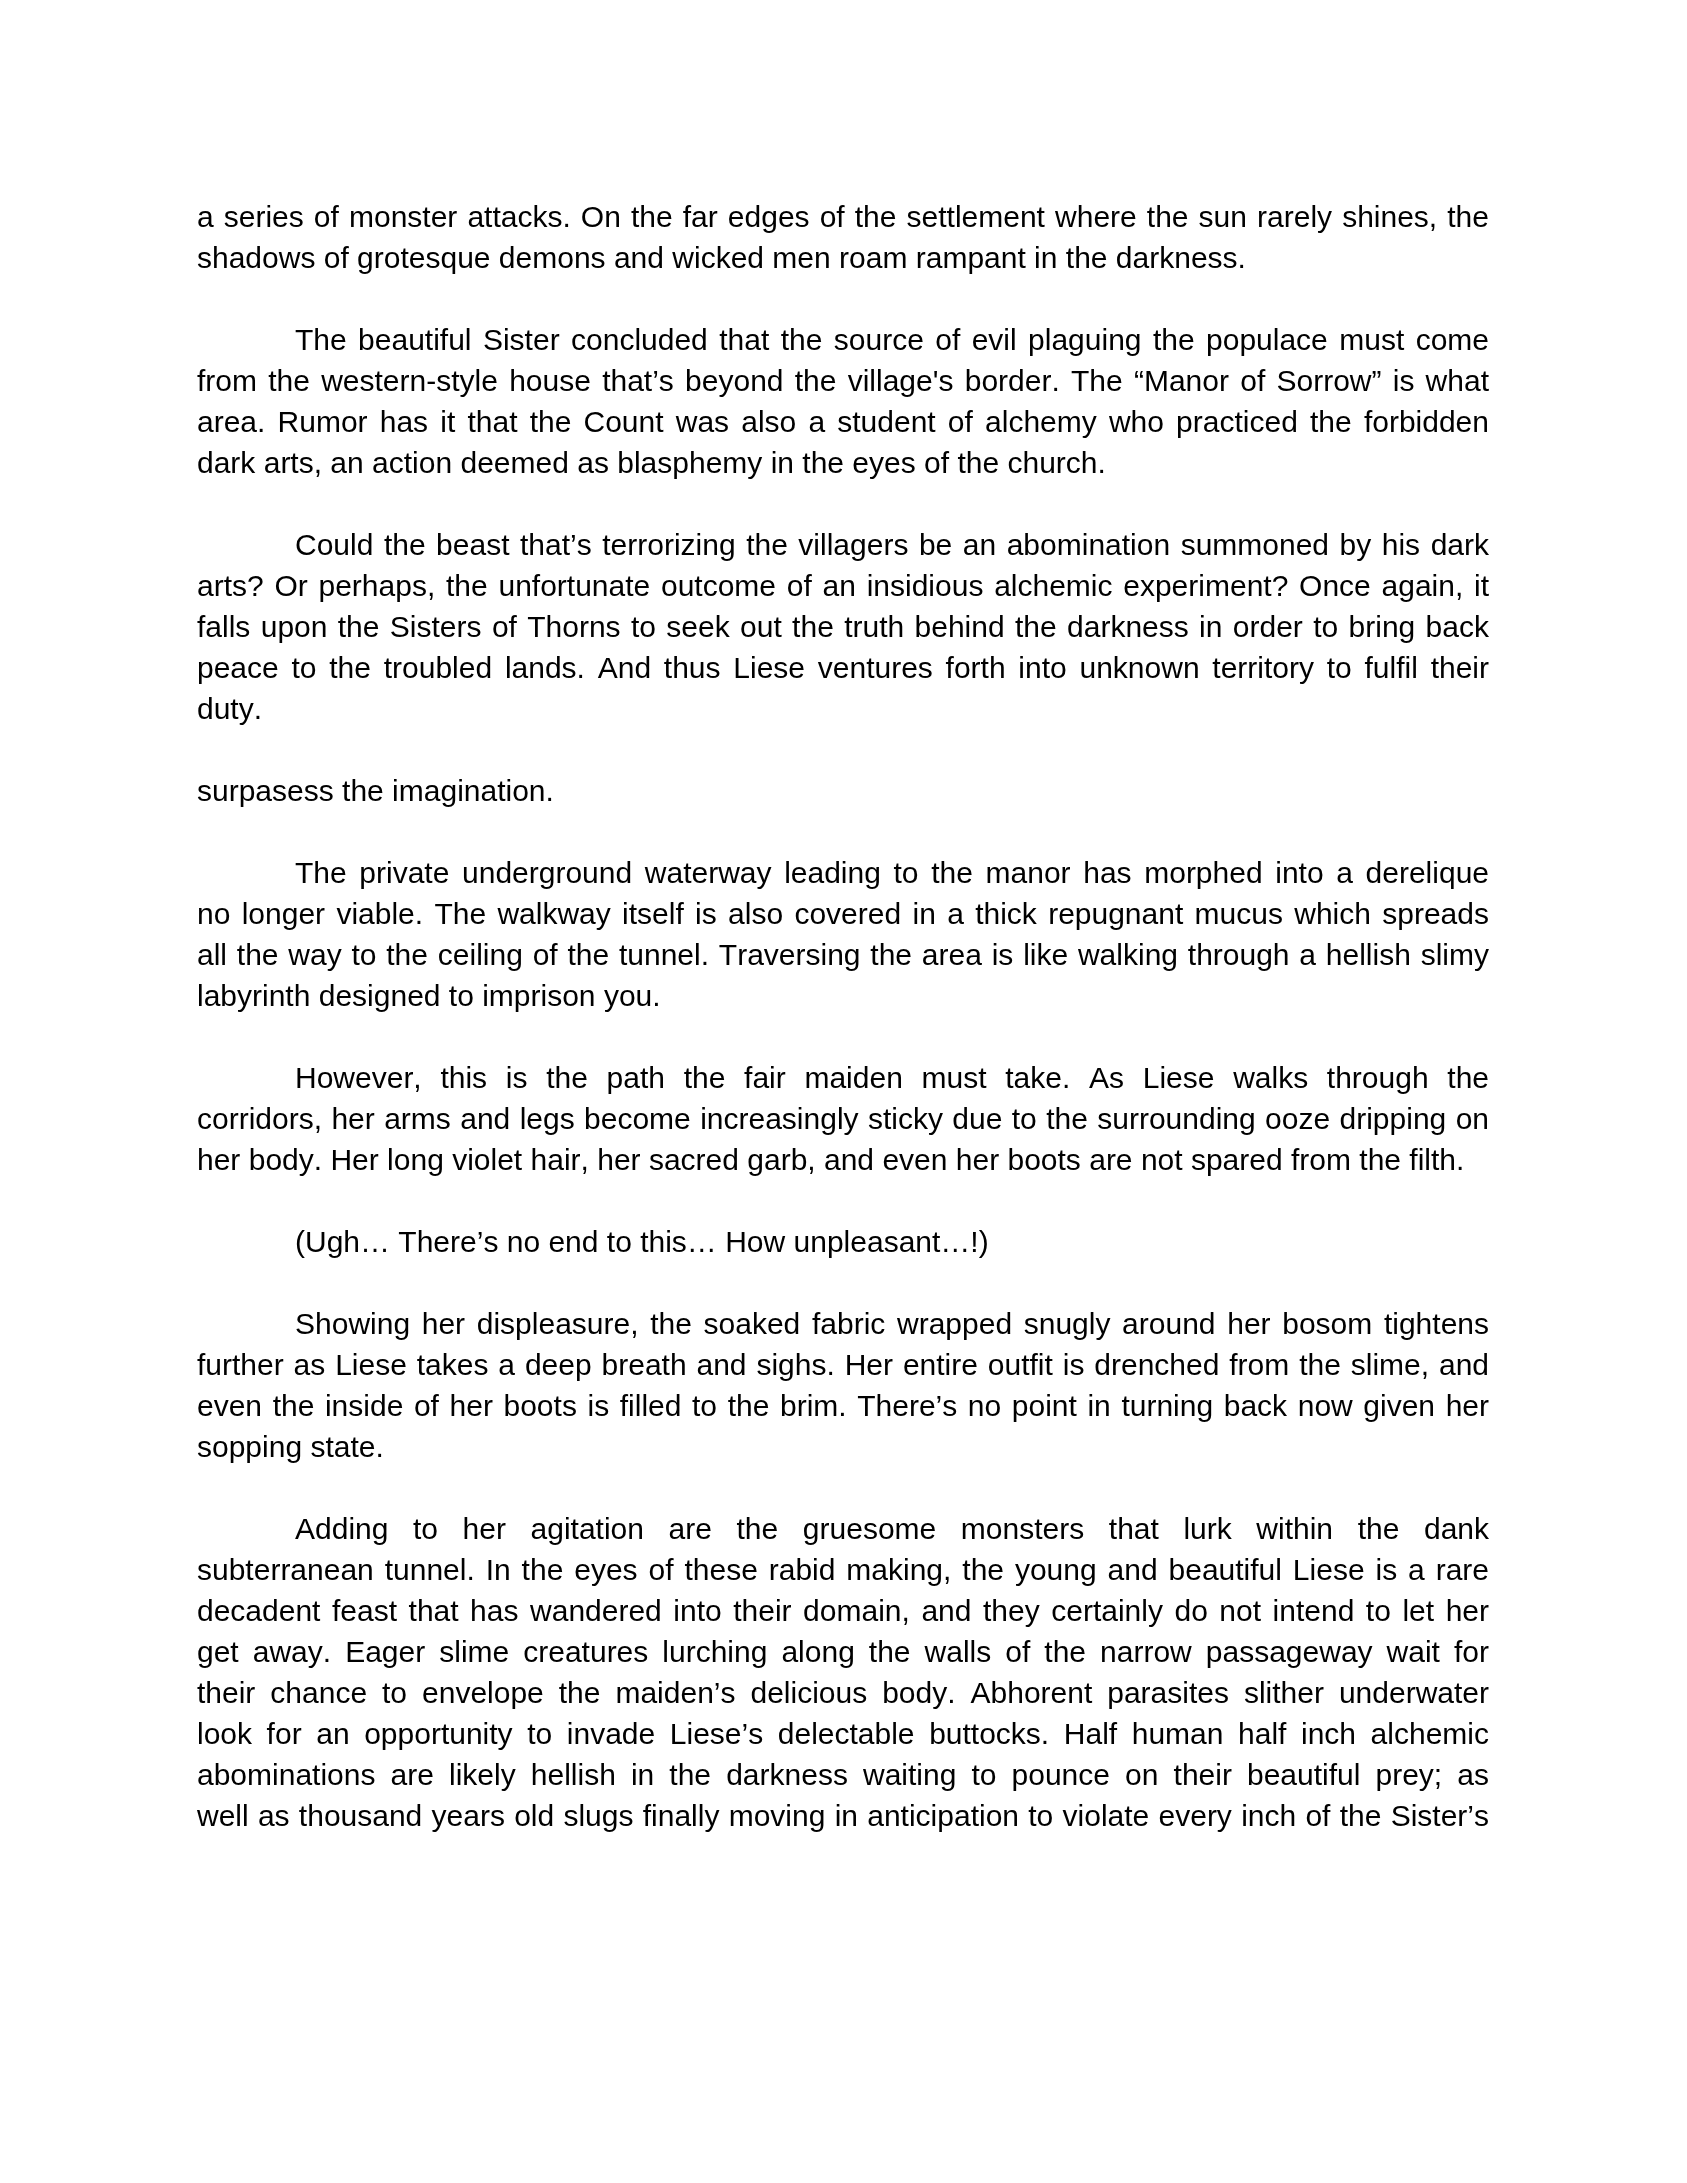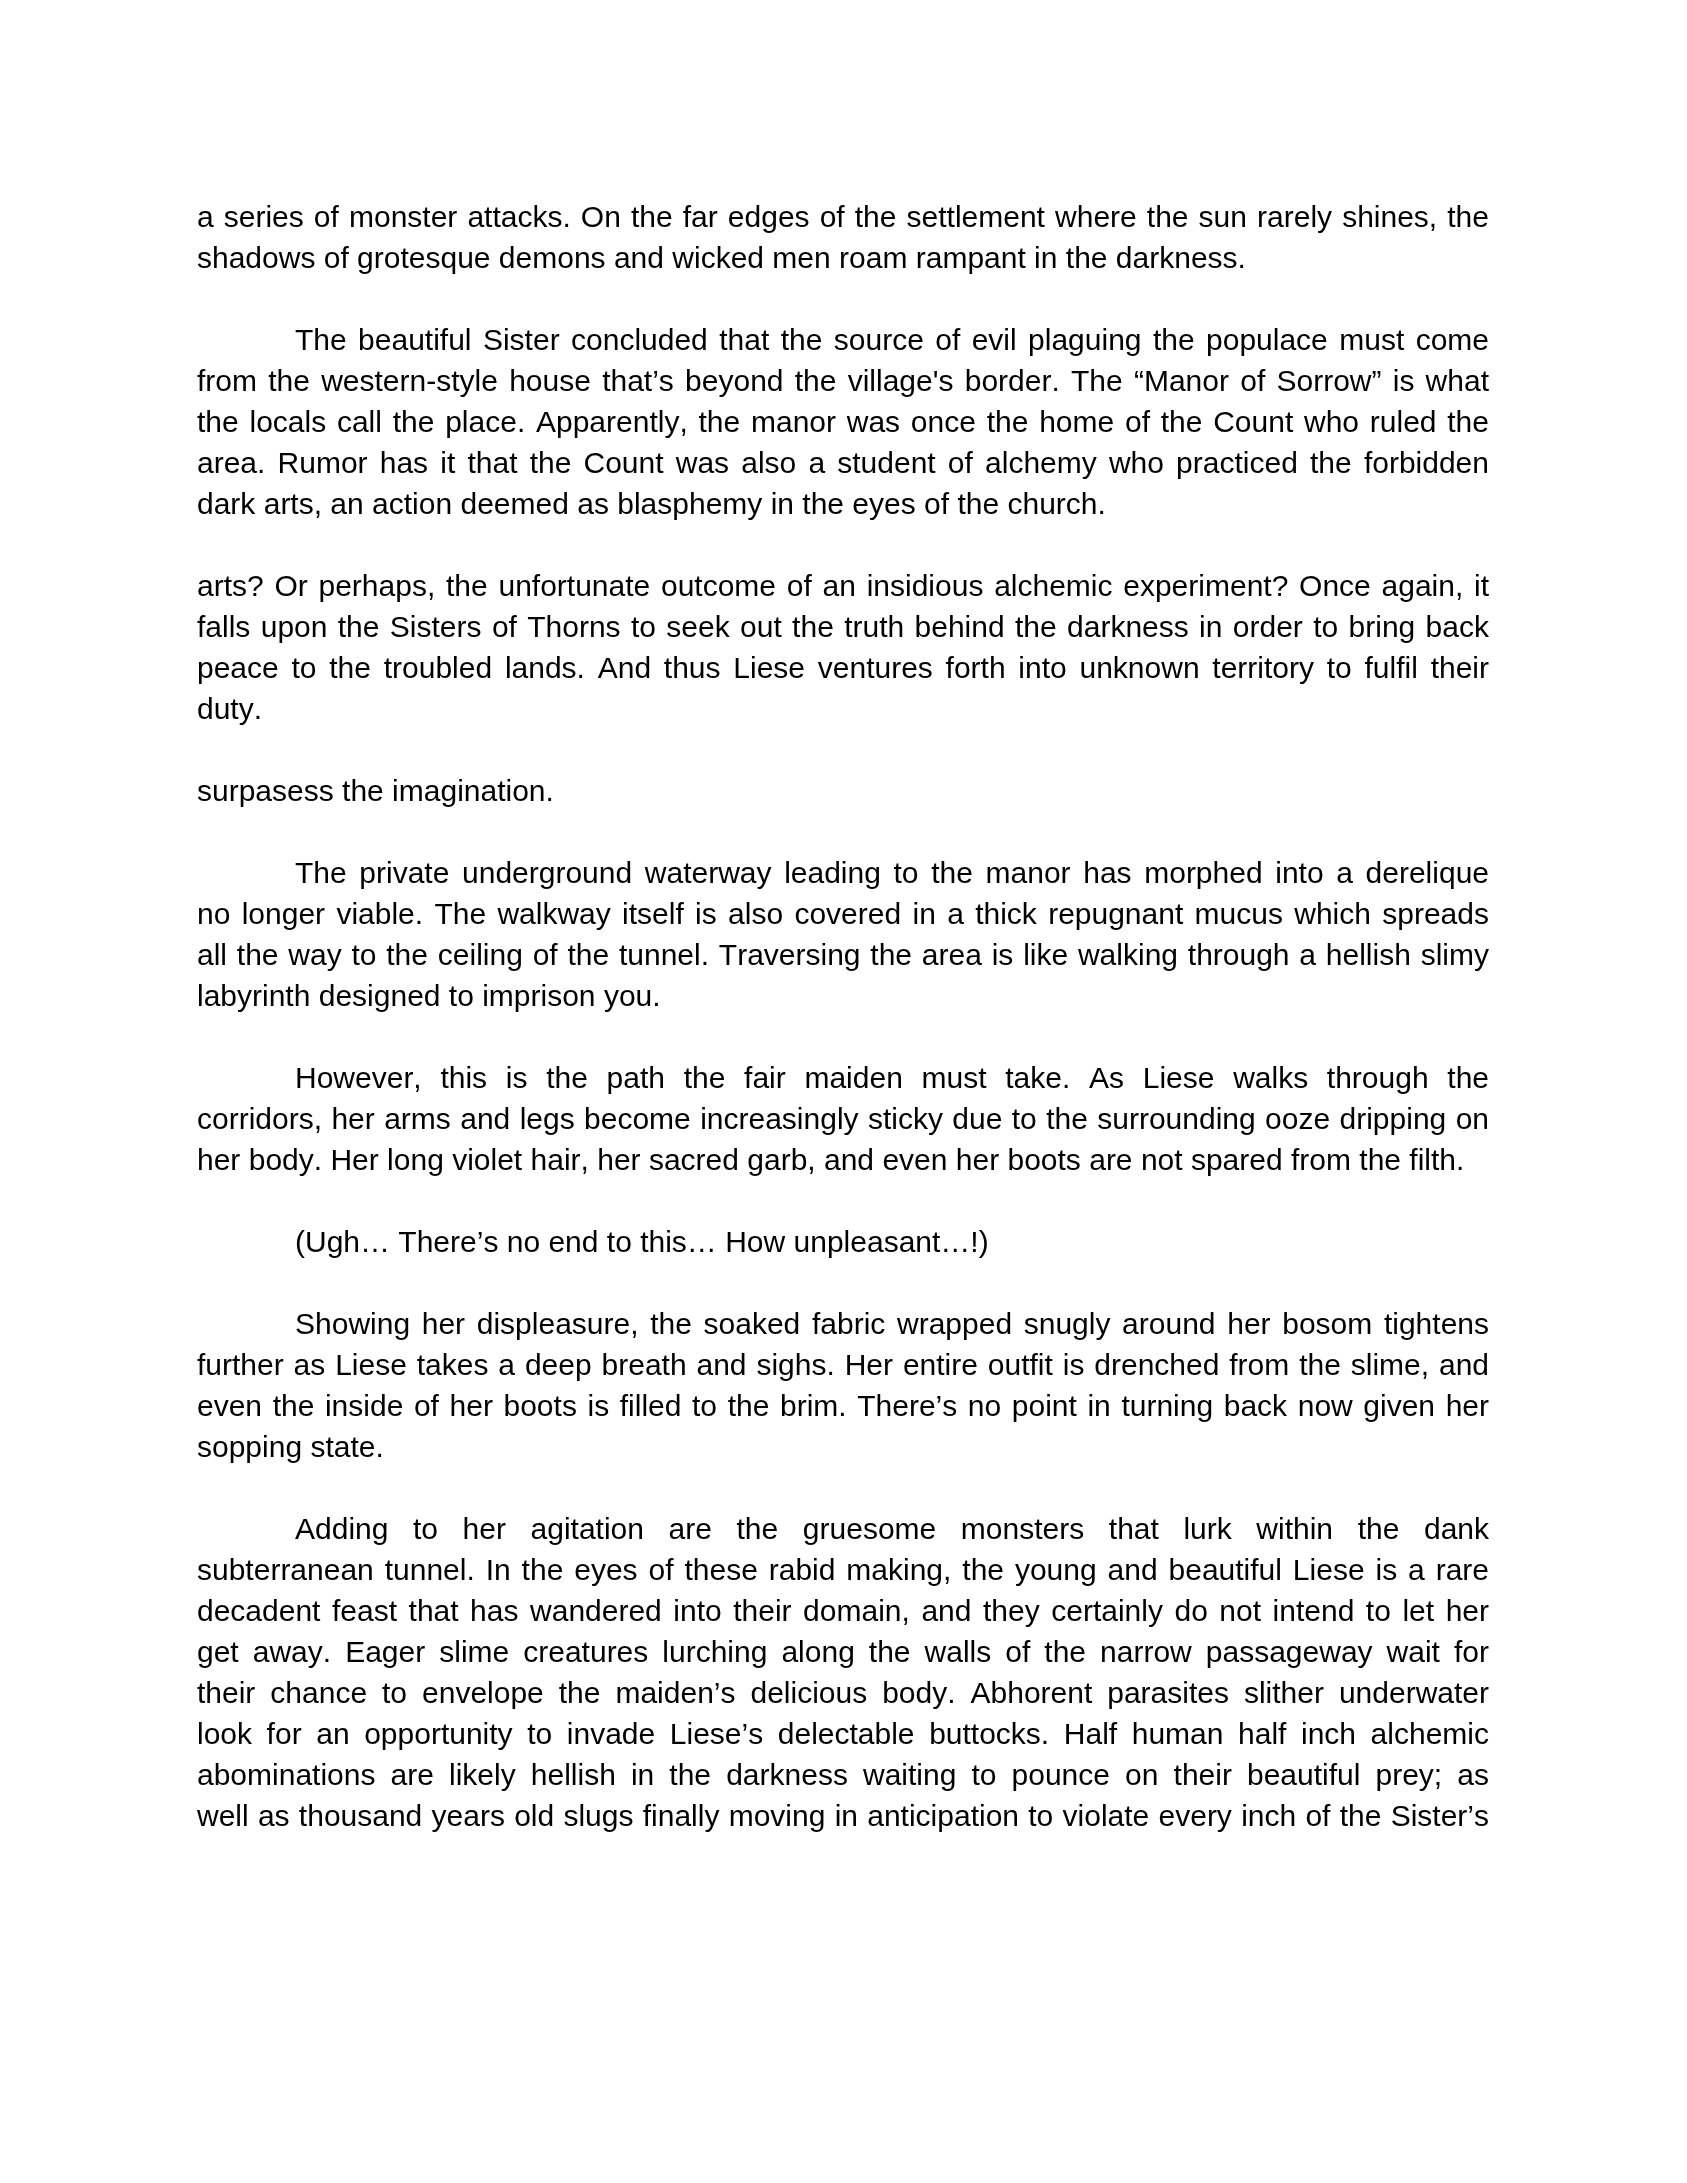--- a/index.html
+++ b/index.html
@@ -43,25 +43,25 @@
 <body>
 
 <div class="page">
     <div class="para">
       <div class="line">a series of monster attacks. On the far edges of the settlement where the sun rarely shines, the</div>
       <div class="line last">shadows of grotesque demons and wicked men roam rampant in the darkness.</div>
     </div>
     <div class="para">
       <div class="line indent">The beautiful Sister concluded that the source of evil plaguing the populace must come</div>
       <div class="line">from the western-style house that’s beyond the village's border. The “Manor of Sorrow” is what</div>
-      <div class="line">the locals call the place. Apparently, the manor was once the home of the Count who ruled the</div>
       <div class="line">area. Rumor has it that the Count was also a student of alchemy who practiced the forbidden</div>
       <div class="line last">dark arts, an action deemed as blasphemy in the eyes of the church.</div>
     </div>
     <div class="para">
+      <div class="line indent">Could the beast that’s terrorizing the villagers be an abomination summoned by his dark</div>
       <div class="line">arts? Or perhaps, the unfortunate outcome of an insidious alchemic experiment? Once again, it</div>
       <div class="line">falls upon the Sisters of Thorns to seek out the truth behind the darkness in order to bring back</div>
       <div class="line">peace to the troubled lands. And thus Liese ventures forth into unknown territory to fulfil their</div>
       <div class="line last">duty.</div>
     </div>
     <div class="para">
       <div class="line last">surpasess the imagination.</div>
     </div>
     <div class="para">
       <div class="line indent">The private underground waterway leading to the manor has morphed into a derelique</div>

